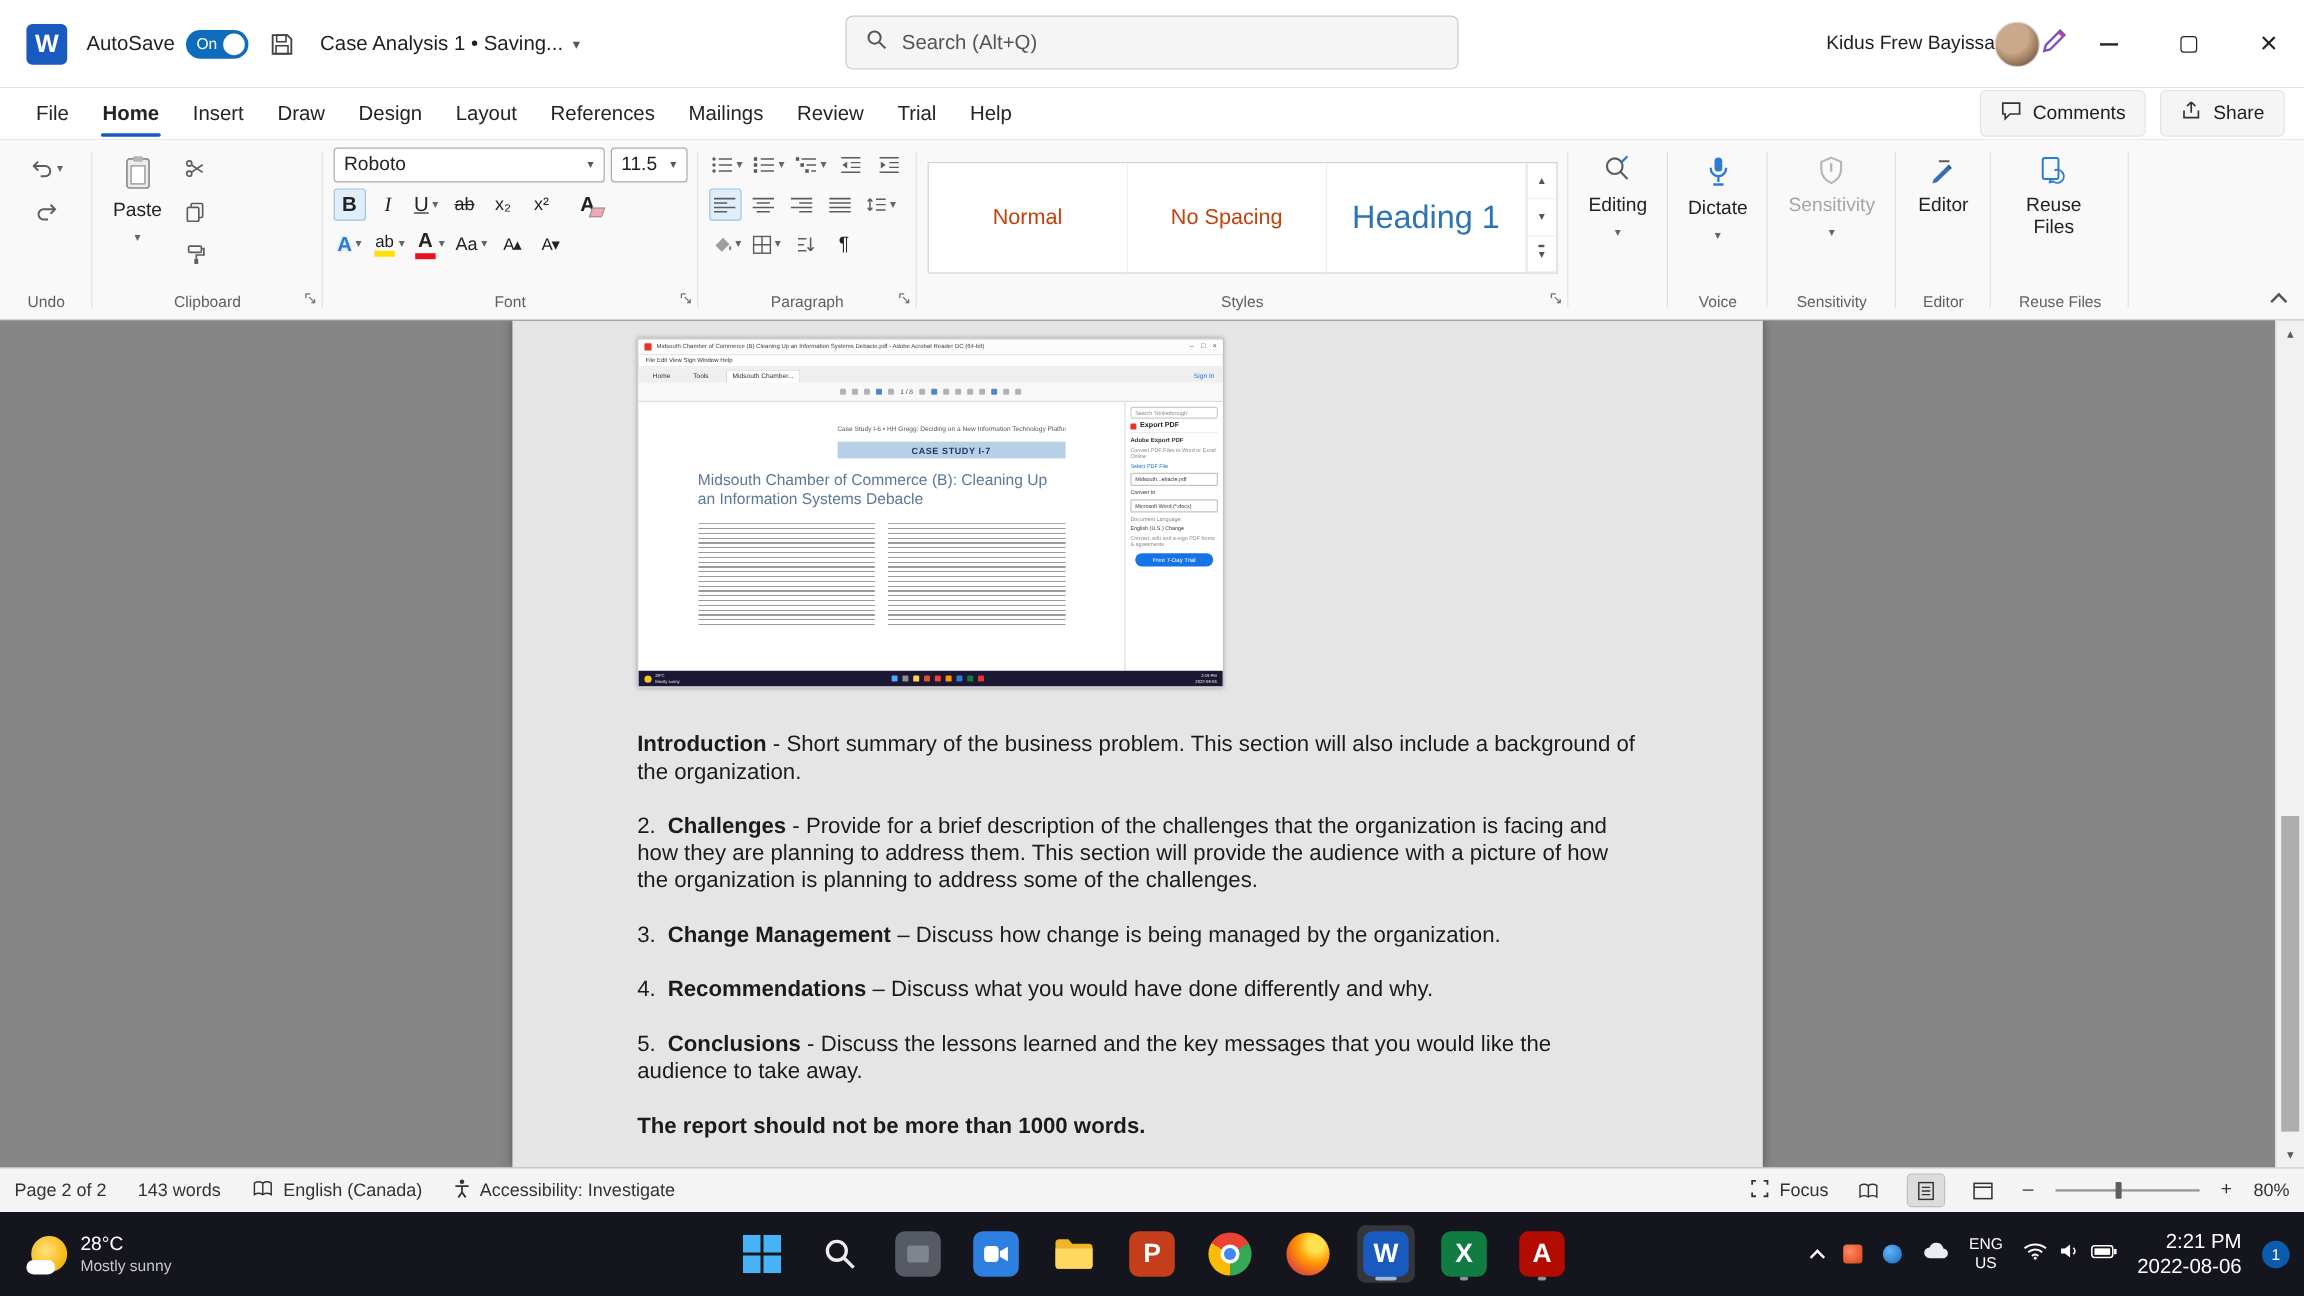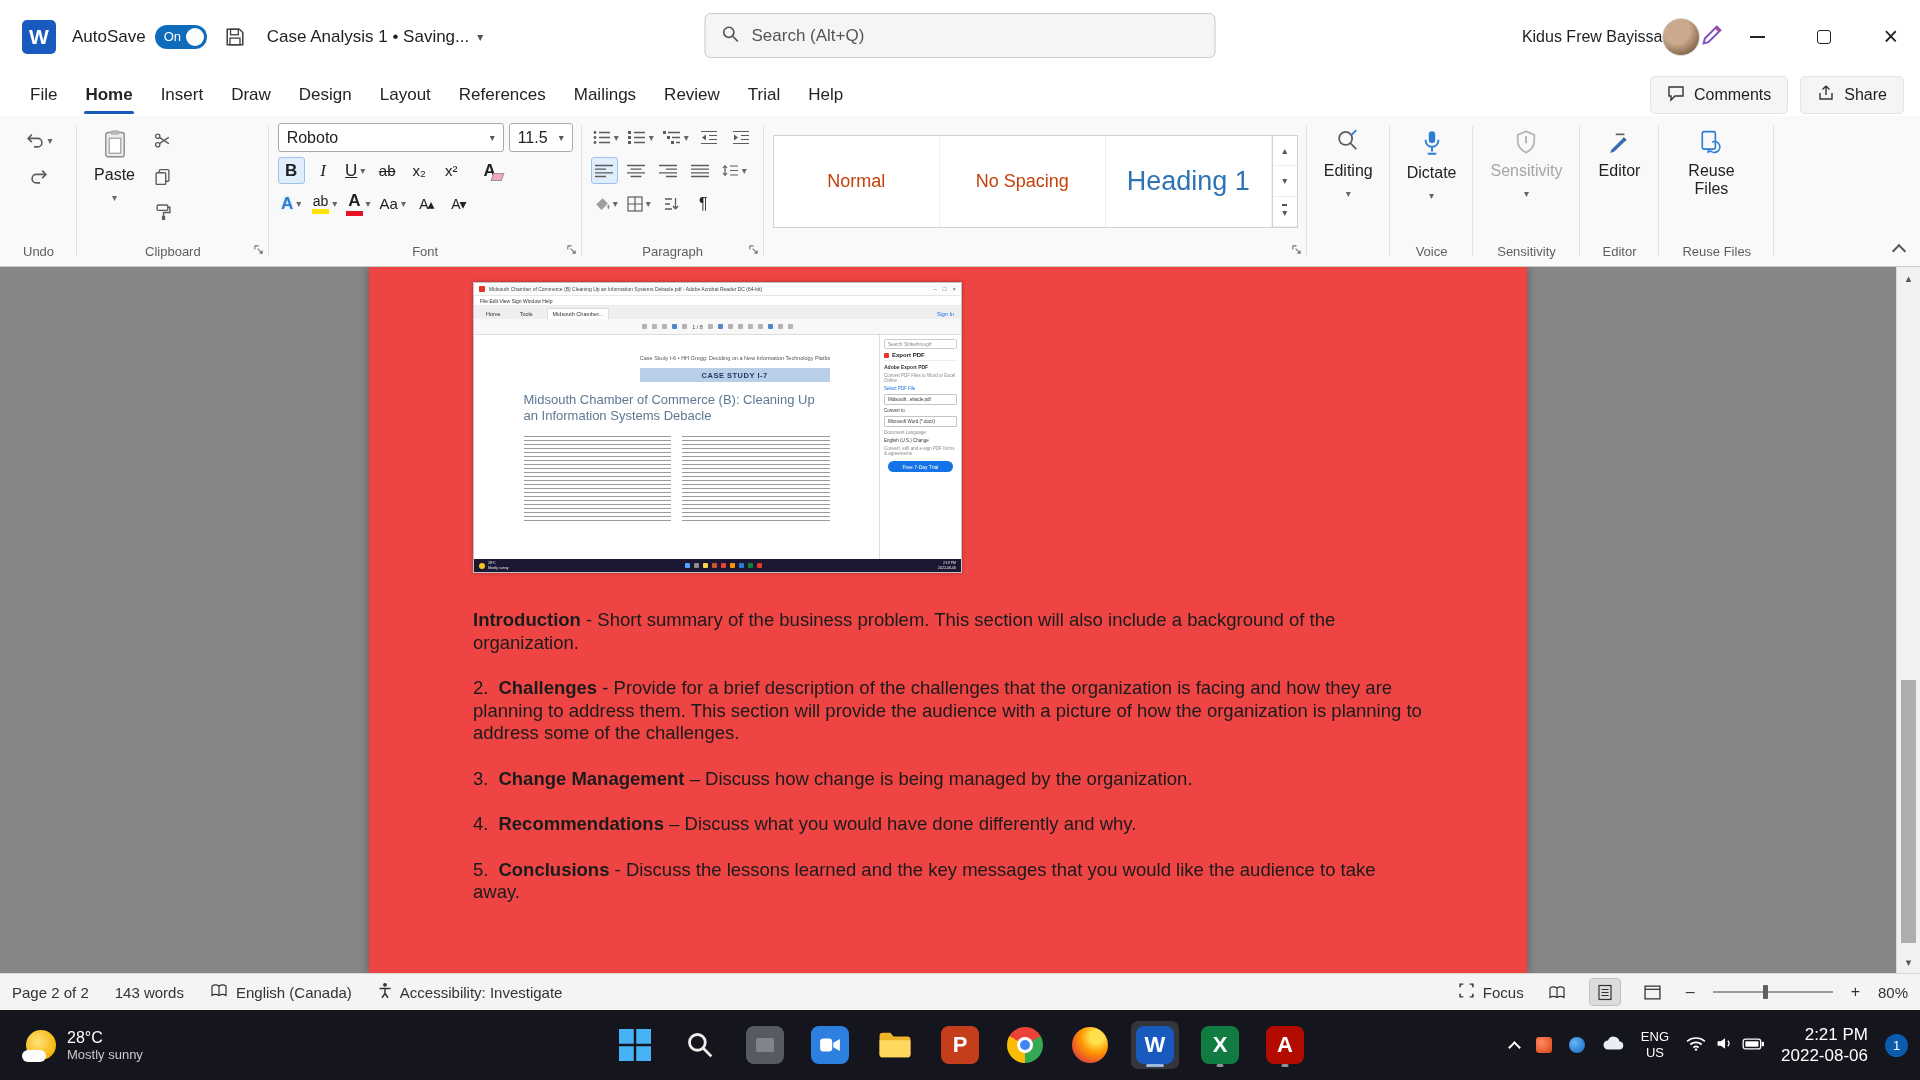--- a/index.html
+++ b/index.html
@@ -74,21 +74,21 @@
   .style-cell.h1 { font-size:27px; font-weight:300; color:#2e74b5; font-stretch:normal; }
   .styles-ctrl { width:25px; display:flex; flex-direction:column; border-left:1px solid #dcdcdc; }
   .styles-ctrl div { flex:1; display:flex; align-items:center; justify-content:center; font-size:10px; color:#555; cursor:pointer; border-bottom:1px solid #eee; }
   .sc-up::before{content:"\25B4";} .sc-dn::before{content:"\25BE";}
   .sc-more::before{content:"\25BE"; border-top:2px solid #555; padding-top:1px;}
   .dis { color:#a6a6a6 !important; }
   .collapse-chev { position:absolute; right:16px; bottom:10px; width:10px; height:10px; border-left:2px solid #555; border-top:2px solid #555; transform:rotate(45deg); cursor:pointer; }
 
   
   .doc-area { position:absolute; top:267px; left:0; width:1896px; height:706px; background:#868686; overflow:hidden; }
-  .page { position:absolute; left:50%; transform:translateX(-50%); top:0; width:1158px; height:706px; background:#ef4444; box-shadow:0 0 8px rgba(0,0,0,.35); }
+  .page { position:absolute; left:50%; transform:translateX(-50%); top:0; width:1042px; height:706px; background:#e5e5e5; box-shadow:0 0 8px rgba(0,0,0,.35); }
   .page-inner { padding:15px 100px 0 104px; }
   .doc-text { margin-top:36px; font-size:18.5px; line-height:22.5px; color:#1b1b1b; }
   .doc-text p { margin:0 0 23px; }
   .pnum { margin-right:10px; }
   .pnum:empty { margin-right:0; }
   .pbold { font-weight:700; }
   .closing { font-weight:700; }
 
   
   .v-scroll { position:absolute; right:0; top:267px; width:24px; height:706px; background:#f1f1f1; border-left:1px solid #dcdcdc; }
@@ -454,20 +454,21 @@
           <span class="style-cell">Normal</span>
           <span class="style-cell">No Spacing</span>
           <span class="style-cell h1">Heading 1</span>
         </div>
         <div class="styles-ctrl" style="margin-top:14px; height:93px; background:#fff; border:1px solid #d2d2d2; border-left:none;">
           <div class="sc-up"></div>
           <div class="sc-dn"></div>
           <div class="sc-more"></div>
         </div>
       </div>
+      <div class="g-label">Styles</div>
       <span class="launcher"><svg width="11" height="11" viewBox="0 0 12 12">
             <path d="M2 2h4M2 2v4" fill="none" stroke="#707070" stroke-width="1.2"></path>
             <path d="M5 5l5 5m0-3v3H7" fill="none" stroke="#707070" stroke-width="1.2"></path>
           </svg></span>
     </div>
 
     <div class="g">
       <div class="bigbtn">
         <span>
           <svg width="24" height="26" viewBox="0 0 20 22">
@@ -634,20 +635,21 @@
             </div>
           </div>
         </div>
 
         <div class="doc-text">
           <p><span class="pnum"></span><span class="pbold">Introduction</span><span> - Short summary of the business problem. This section will also include a background of the organization.</span></p>
           <p><span class="pnum">2.</span><span class="pbold">Challenges</span><span> - Provide for a brief description of the challenges that the organization is facing and how they are planning to address them. This section will provide the audience with a picture of how the organization is planning to address some of the challenges.</span></p>
           <p><span class="pnum">3.</span><span class="pbold">Change Management</span><span> – Discuss how change is being managed by the organization.</span></p>
           <p><span class="pnum">4.</span><span class="pbold">Recommendations</span><span> – Discuss what you would have done differently and why.</span></p>
           <p><span class="pnum">5.</span><span class="pbold">Conclusions</span><span> - Discuss the lessons learned and the key messages that you would like the audience to take away.</span></p>
+          <p class="closing">The report should not be more than 1000 words.</p>
         </div>
 
       </div>
     </div>
   </div>
 
   <div class="v-scroll">
     <div class="v-arrow up"></div>
     <div class="v-thumb"></div>
     <div class="v-arrow dn"></div>

